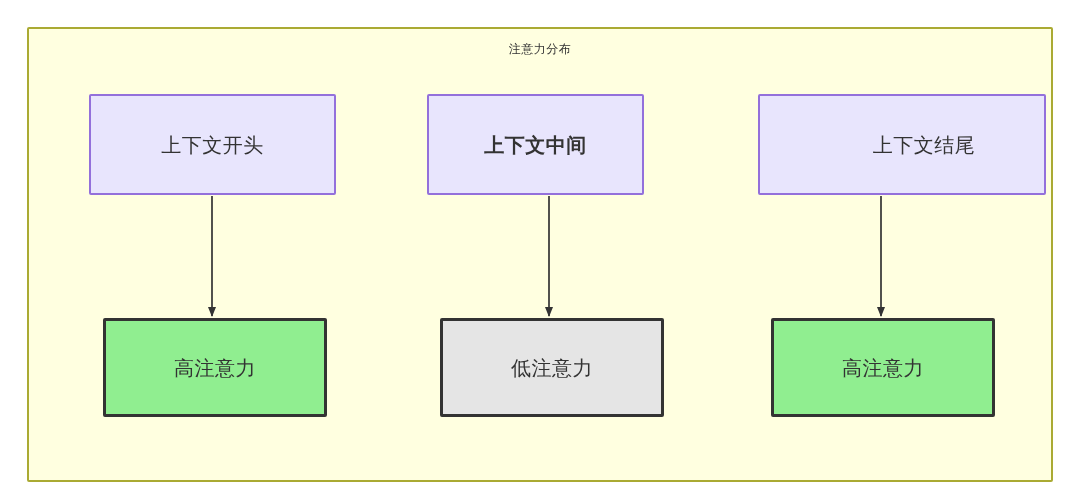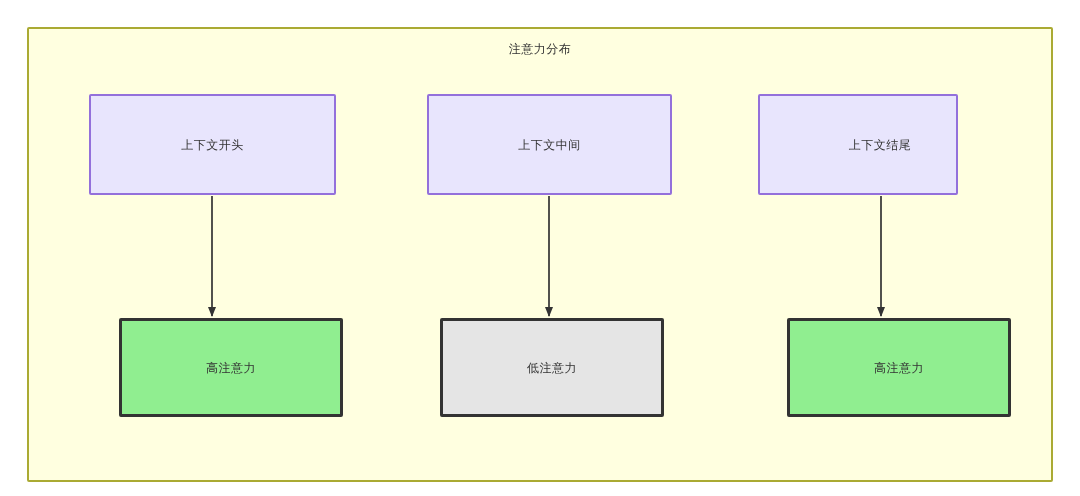--- a/index.html
+++ b/index.html
@@ -56,52 +56,51 @@
     pointer-events: none;
   }
 
   
   .node {
     position: absolute;
     box-sizing: border-box;
     display: flex;
     align-items: center;
     justify-content: center;
-    font-size: 12px;
+    font-size: 20px;
     color: #333333;
     line-height: 1;
     letter-spacing: 0.5px;
   }
 
   .node-source {
     background: #e8e5fd;
     border: 2px solid #9370db;
     border-radius: 2px;
     height: 101px;
   }
 
   .node-result {
     border: 3px solid #333333;
     border-radius: 2px;
     height: 99px;
   }
 
   .node-high {
     background: #90ee90;
-    margin-left: 16px;
   }
 
   .node-low {
     background: #e5e5e5;
   }
 
   
   .col-1 { left: 89px;  width: 247px; }
-  .col-2 { left: 427px; width: 245px; }
-  .col-3 { left: 758px; width: 200px; padding-left: 44px; }
+  .col-2 { left: 427px; width: 217px; font-weight: bold; }
+  .col-3 { left: 758px; width: 288px; padding-left: 44px; }
 
   .col-1-result { left: 103px; width: 224px; }
   .col-2-result { left: 440px; width: 224px; }
   .col-3-result { left: 771px; width: 224px; }
 
   .row-top    { top: 94px; }
   .row-bottom { top: 318px; }
 </style>
 </head>
 <body>

